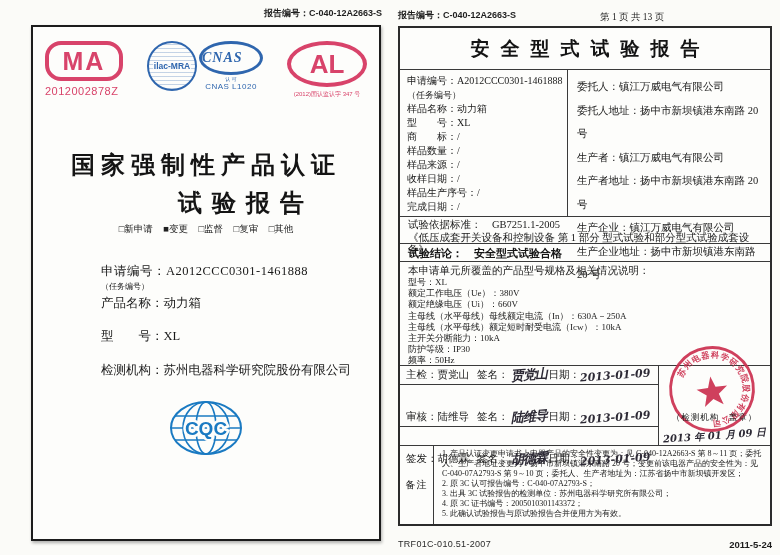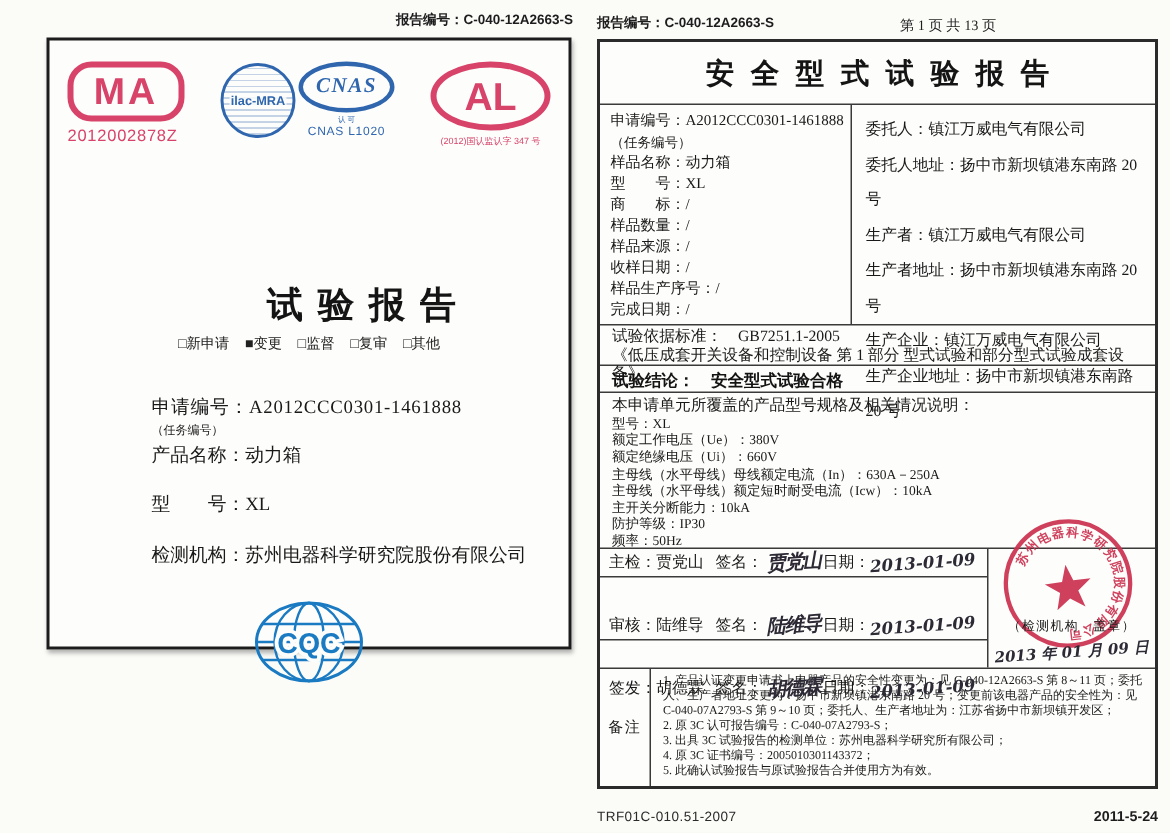--- a/index.html
+++ b/index.html
@@ -3,40 +3,40 @@
 <meta charset="utf-8">
 <style>
   * { margin:0; padding:0; box-sizing:border-box; }
   html,body { width:780px; height:555px; }
   body { background:#f6f6f2; font-family:"Liberation Serif", serif; color:#2e2e2e; }
   .canvas { position:relative; width:780px; height:555px; background:#fbfbf8; overflow:hidden; }
 
   
   .lp-reportno { position:absolute; left:180px; top:7px; width:202px; text-align:right;
     font:bold 9px "Liberation Sans", sans-serif; color:#1d1d1d; }
-  .left-page { position:absolute; left:31px; top:25px; width:350px; height:408px;
+  .left-page { position:absolute; left:31px; top:25px; width:350px; height:516px;
     border:2.5px solid #1c1c1c; background:#fdfdfb; box-shadow:1px 2px 3px rgba(0,0,0,.3); }
 
   .logos { position:absolute; left:0; top:14px; width:100%; display:flex;
     justify-content:space-between; align-items:flex-start; padding:0 12px; }
   .logo-block { text-align:center; }
   .cma-box { width:78px; height:40px; border:4px solid #d8436a; border-radius:16px;
     display:flex; align-items:center; justify-content:center; }
   .cma-box span { font:bold 25px "Liberation Sans", sans-serif; color:#d8436a; letter-spacing:2px; }
   .cma-num { margin-top:4px; font:11px "Liberation Sans", sans-serif; color:#d8436a; letter-spacing:.5px; text-align:left; }
 
   .mid-logos { display:flex; align-items:center; gap:2px; }
   .ilac-circle { width:50px; height:50px; border:2px solid #2f66ae; border-radius:50%;
     background:repeating-linear-gradient(0deg, rgba(47,102,174,.28) 0 1px, transparent 1px 4px);
     display:flex; align-items:center; justify-content:center; }
   .ilac-circle span { font:bold 8.5px "Liberation Sans", sans-serif; color:#2f66ae;
     background:rgba(253,253,251,.85); padding:0 1px; }
   .cnas-group { text-align:center; }
   .cnas-oval { width:64px; height:34px; border:3px solid #2f66ae; border-radius:50%;
-    display:flex; align-items:center; justify-content:center; }
+    display:flex; align-items:center; justify-content:flex-start; }
   .cnas-oval span { font:bold italic 14px "Liberation Serif", serif; color:#2f66ae; letter-spacing:1px; }
   .cnas-sub { font:5px "Liberation Sans", sans-serif; color:#2f66ae; margin-top:1px; }
   .cnas-code { font:8px "Liberation Sans", sans-serif; color:#2f66ae; letter-spacing:.5px; }
 
   .al-oval { width:80px; height:46px; border:4px solid #d8436a; border-radius:50%;
     display:flex; align-items:center; justify-content:center; }
   .al-oval span { font:bold 26px "Liberation Sans", sans-serif; color:#d8436a; }
   .al-sub { margin-top:3px; font:6px "Liberation Sans", sans-serif; color:#d8436a; }
 
   .lp-title1 { position:absolute; left:0; width:100%; top:122px; text-align:center;
@@ -135,20 +135,21 @@
         </div>
       </div>
       <div class="logo-block">
         <div class="al-oval">
           <span>AL</span>
         </div>
         <div class="al-sub">(2012)国认监认字 347 号</div>
       </div>
     </div>
 
+    <div class="lp-title1">国家强制性产品认证</div>
     <div class="lp-title2">试验报告</div>
 
     <div class="lp-checks">
       <span>□新申请</span>
       <span>■变更</span>
       <span>□监督</span>
       <span>□复审</span>
       <span>□其他</span>
     </div>
 

